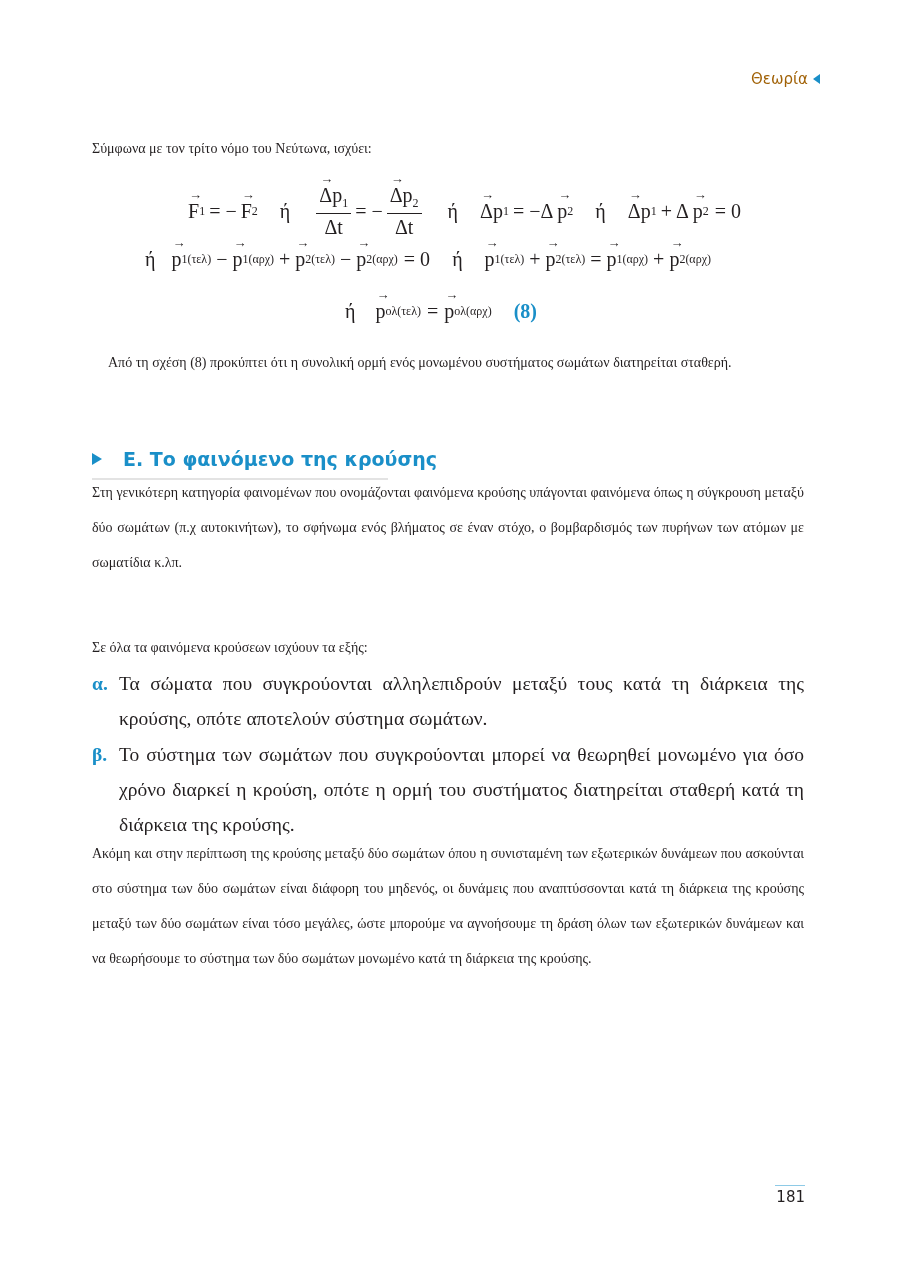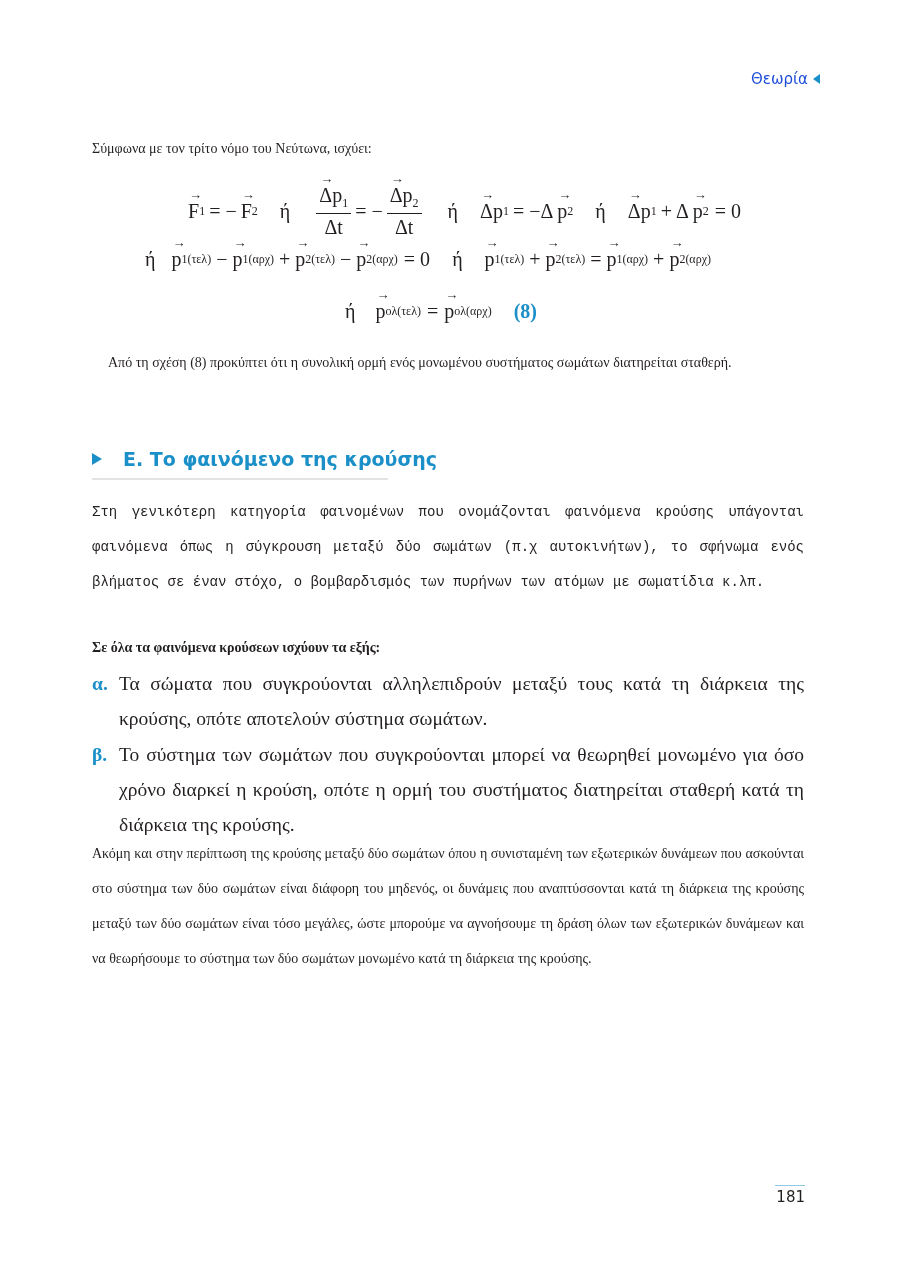--- a/index.html
+++ b/index.html
@@ -1,19 +1,19 @@
 <!DOCTYPE html>
 <html><head>
 <meta charset="utf-8">
 <style>
   html, body { margin: 0; padding: 0; background: #ffffff; }
   body { width: 900px; height: 1271px; position: relative; overflow: hidden;
          font-family: "Liberation Serif", serif; color: #231f20; }
   .header-tag { position: absolute; top: 70px; right: 80px; font-family: "DejaVu Sans", sans-serif;
-                font-size: 15px; color: #1d4ed8; display: flex; align-items: center; gap: 5px; }
+                font-size: 15px; color: #a16207; display: flex; align-items: center; gap: 5px; }
   .header-tag .tri { width: 0; height: 0; border-top: 5px solid transparent; border-bottom: 5px solid transparent;
                      border-right: 7px solid #1a8fc8; display: inline-block; }
   .para { position: absolute; left: 92px; width: 712px; font-size: 14px; line-height: 35px;
           text-align: justify; }
   .eq { position: absolute; font-size: 20px; white-space: nowrap; display: flex; align-items: center; }
   .vec { position: relative; display: inline-block; }
   .vec::before { content: "\2192"; position: absolute; top: -13px; left: 1px; font-size: 13px; }
   sub { font-size: 12px; }
   .or { margin: 0 22px; }
   .frac { display: inline-flex; flex-direction: column; align-items: center; margin: 4px 4px; }
@@ -112,22 +112,22 @@
 </div>
 
 <div class="para" style="top:345px;margin-left:16px;">Από τη σχέση (8) προκύπτει ότι η συνολική ορμή ενός μονωμένου συστήματος σωμάτων διατηρείται σταθερή.</div>
 
 <div class="section-heading">
   <span class="tri"></span>
   <span>Ε. Το φαινόμενο της κρούσης</span>
 </div>
 <div class="section-rule"></div>
 
-<div class="para" style="top:495px;font-family:Liberation Mono, monospace;">Στη γενικότερη κατηγορία φαινομένων που ονομάζονται φαινόμενα κρούσης υπάγονται φαινόμενα όπως η σύγκρουση μεταξύ δύο σωμάτων (π.χ αυτοκινήτων), το σφήνωμα ενός βλήματος σε έναν στόχο, ο βομβαρδισμός των πυρήνων των ατόμων με σωματίδια κ.λπ.</div>
-<div class="para" style="top:630px;font-weight:bold;">Σε όλα τα φαινόμενα κρούσεων ισχύουν τα εξής:</div>
+<div class="para" style="top:475px;">Στη γενικότερη κατηγορία φαινομένων που ονομάζονται φαινόμενα κρούσης υπάγονται φαινόμενα όπως η σύγκρουση μεταξύ δύο σωμάτων (π.χ αυτοκινήτων), το σφήνωμα ενός βλήματος σε έναν στόχο, ο βομβαρδισμός των πυρήνων των ατόμων με σωματίδια κ.λπ.</div>
+<div class="para" style="top:630px;">Σε όλα τα φαινόμενα κρούσεων ισχύουν τα εξής:</div>
 
 <div class="list-item" style="top:666px;">
   <span class="marker">α.</span>
   <span class="text">Τα σώματα που συγκρούονται αλληλεπιδρούν μεταξύ τους κατά τη διάρκεια της κρούσης, οπότε αποτελούν σύστημα σωμάτων.</span>
 </div>
 <div class="list-item" style="top:737px;">
   <span class="marker">β.</span>
   <span class="text">Το σύστημα των σωμάτων που συγκρούονται μπορεί να θεωρηθεί μονωμένο για όσο χρόνο διαρκεί η κρούση, οπότε η ορμή του συστήματος διατηρείται σταθερή κατά τη διάρκεια της κρούσης.</span>
 </div>
 

